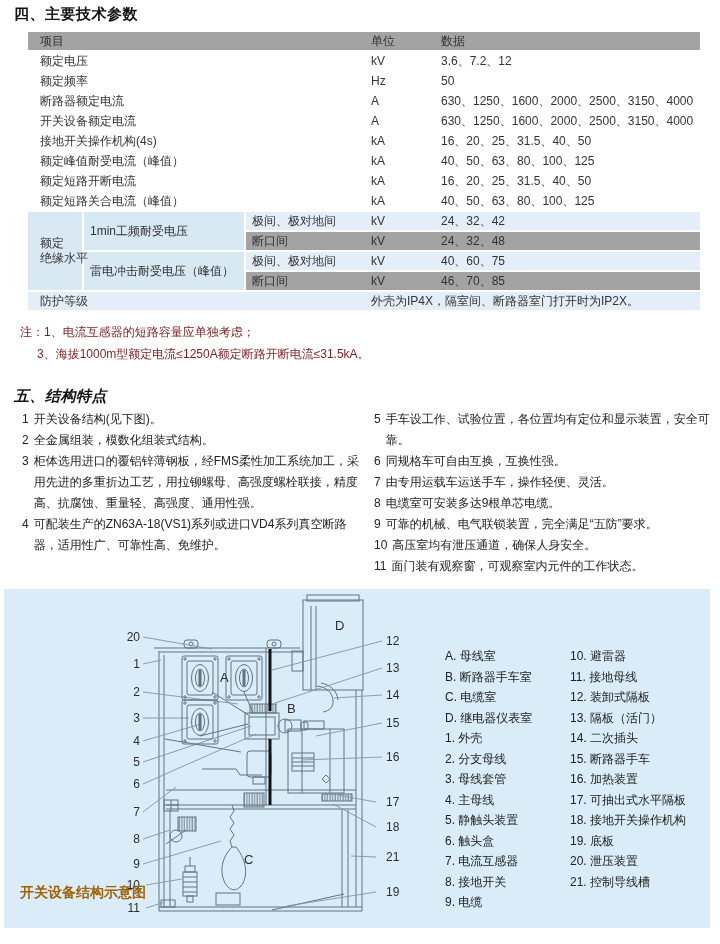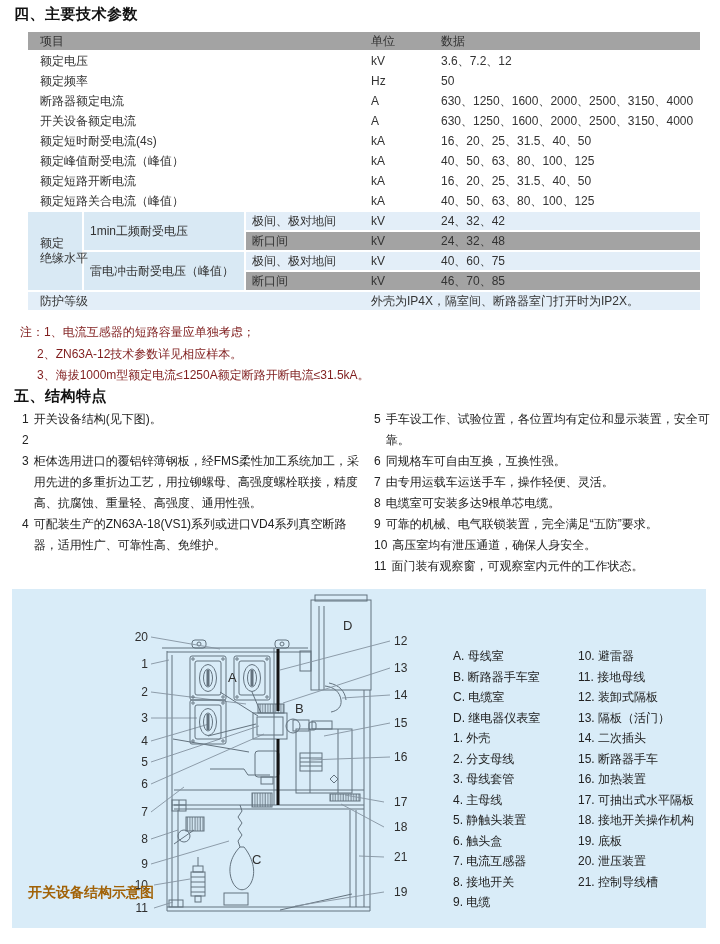--- a/index.html
+++ b/index.html
@@ -19,21 +19,21 @@
   
   #notes{position:absolute;left:20px;top:322px;font-size:12px;line-height:21.5px;color:#7f1d1d;}
   #notes .note+.note{margin-left:17px;}
   
   .feat-col{position:absolute;top:409px;font-size:12px;line-height:21px;color:#222;}
   #feat-left{left:22px;width:342px;}
   #feat-right{left:374px;width:338px;}
   .feat{display:flex;}
   .feat-num{flex:0 0 auto;margin-right:5px;}
   
-  #figure-panel{position:absolute;left:12px;top:589px;width:694px;height:339px;background:#d9ecf8;}
+  #figure-panel{position:absolute;left:4px;top:589px;width:694px;height:339px;background:#d9ecf8;padding-left:12px;}
   #diagram{position:absolute;left:0;top:0;}
   .legend{position:absolute;top:57px;font-size:12px;line-height:20.5px;color:#222;white-space:nowrap;}
   #legend-left{left:441px;}
   #legend-right{left:566px;}
   #fig-caption{position:absolute;left:16px;top:295px;font-size:14px;font-weight:bold;color:#a16207;}
   svg text{font-family:"Liberation Sans","DejaVu Sans",sans-serif;}
 </style>
 </head>
 <body>
 
@@ -76,21 +76,21 @@
           <td>630、1250、1600、2000、2500、3150、4000</td>
         </tr>
 
         <tr>
           <td colspan="3" class="c1">开关设备额定电流</td>
           <td>A</td>
           <td>630、1250、1600、2000、2500、3150、4000</td>
         </tr>
 
         <tr>
-          <td colspan="3" class="c1">额定短时耐受电流(4s)</td>
+          <td colspan="3" class="c1">接地开关操作机构(4s)</td>
           <td>kA</td>
           <td>16、20、25、31.5、40、50</td>
         </tr>
 
         <tr>
           <td colspan="3" class="c1">额定峰值耐受电流（峰值）</td>
           <td>kA</td>
           <td>40、50、63、80、100、125</td>
         </tr>
 
@@ -136,35 +136,35 @@
       <tr class="light">
         <td colspan="3" class="c1">防护等级</td>
         <td colspan="2">外壳为IP4X，隔室间、断路器室门打开时为IP2X。</td>
       </tr>
     </tbody>
   </table>
 
   <div id="notes">
 
   <div class="note">注：1、电流互感器的短路容量应单独考虑；</div>
-      <div class="note">2、ZN63A-12技术参数详见相应样本。</div>
       <div class="note">3、海拔1000m型额定电流≤1250A额定断路开断电流≤31.5kA。</div>
     </div>
 
-  <div class="sec-title" style="left:14px;top:387px;">五、结构特点</div>
+  <div class="sec-title" style="left:14px;top:387px;font-style:italic;">五、结构特点</div>
 
   <div id="feat-left" class="feat-col">
 
       <div class="feat">
         <span class="feat-num">1</span>
         <span class="feat-text">开关设备结构(见下图)。</span>
       </div>
 
       <div class="feat">
         <span class="feat-num">2</span>
+        <span class="feat-text">全金属组装，模数化组装式结构。</span>
       </div>
 
       <div class="feat">
         <span class="feat-num">3</span>
         <span class="feat-text">柜体选用进口的覆铝锌薄钢板，经FMS柔性加工系统加工，采用先进的多重折边工艺，用拉铆螺母、高强度螺栓联接，精度高、抗腐蚀、重量轻、高强度、通用性强。</span>
       </div>
 
       <div class="feat">
         <span class="feat-num">4</span>
         <span class="feat-text">可配装生产的ZN63A-18(VS1)系列或进口VD4系列真空断路器，适用性广、可靠性高、免维护。</span>

